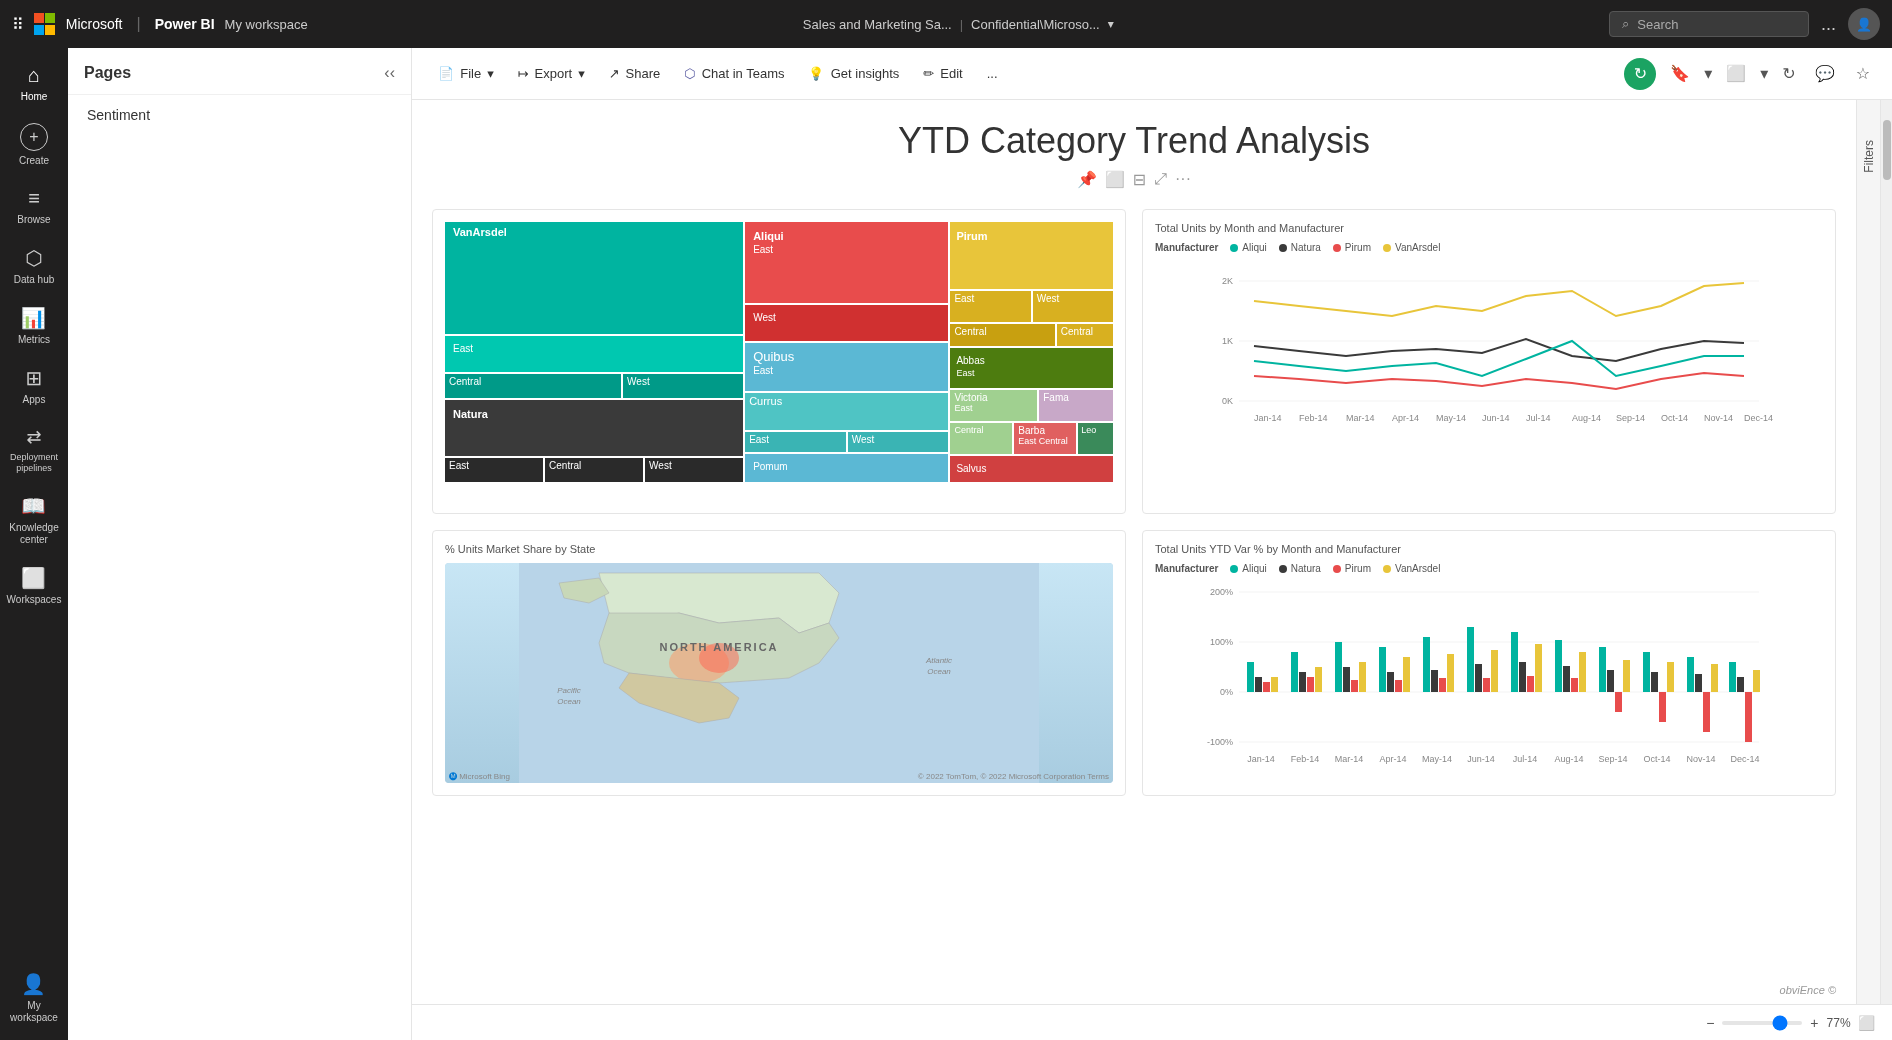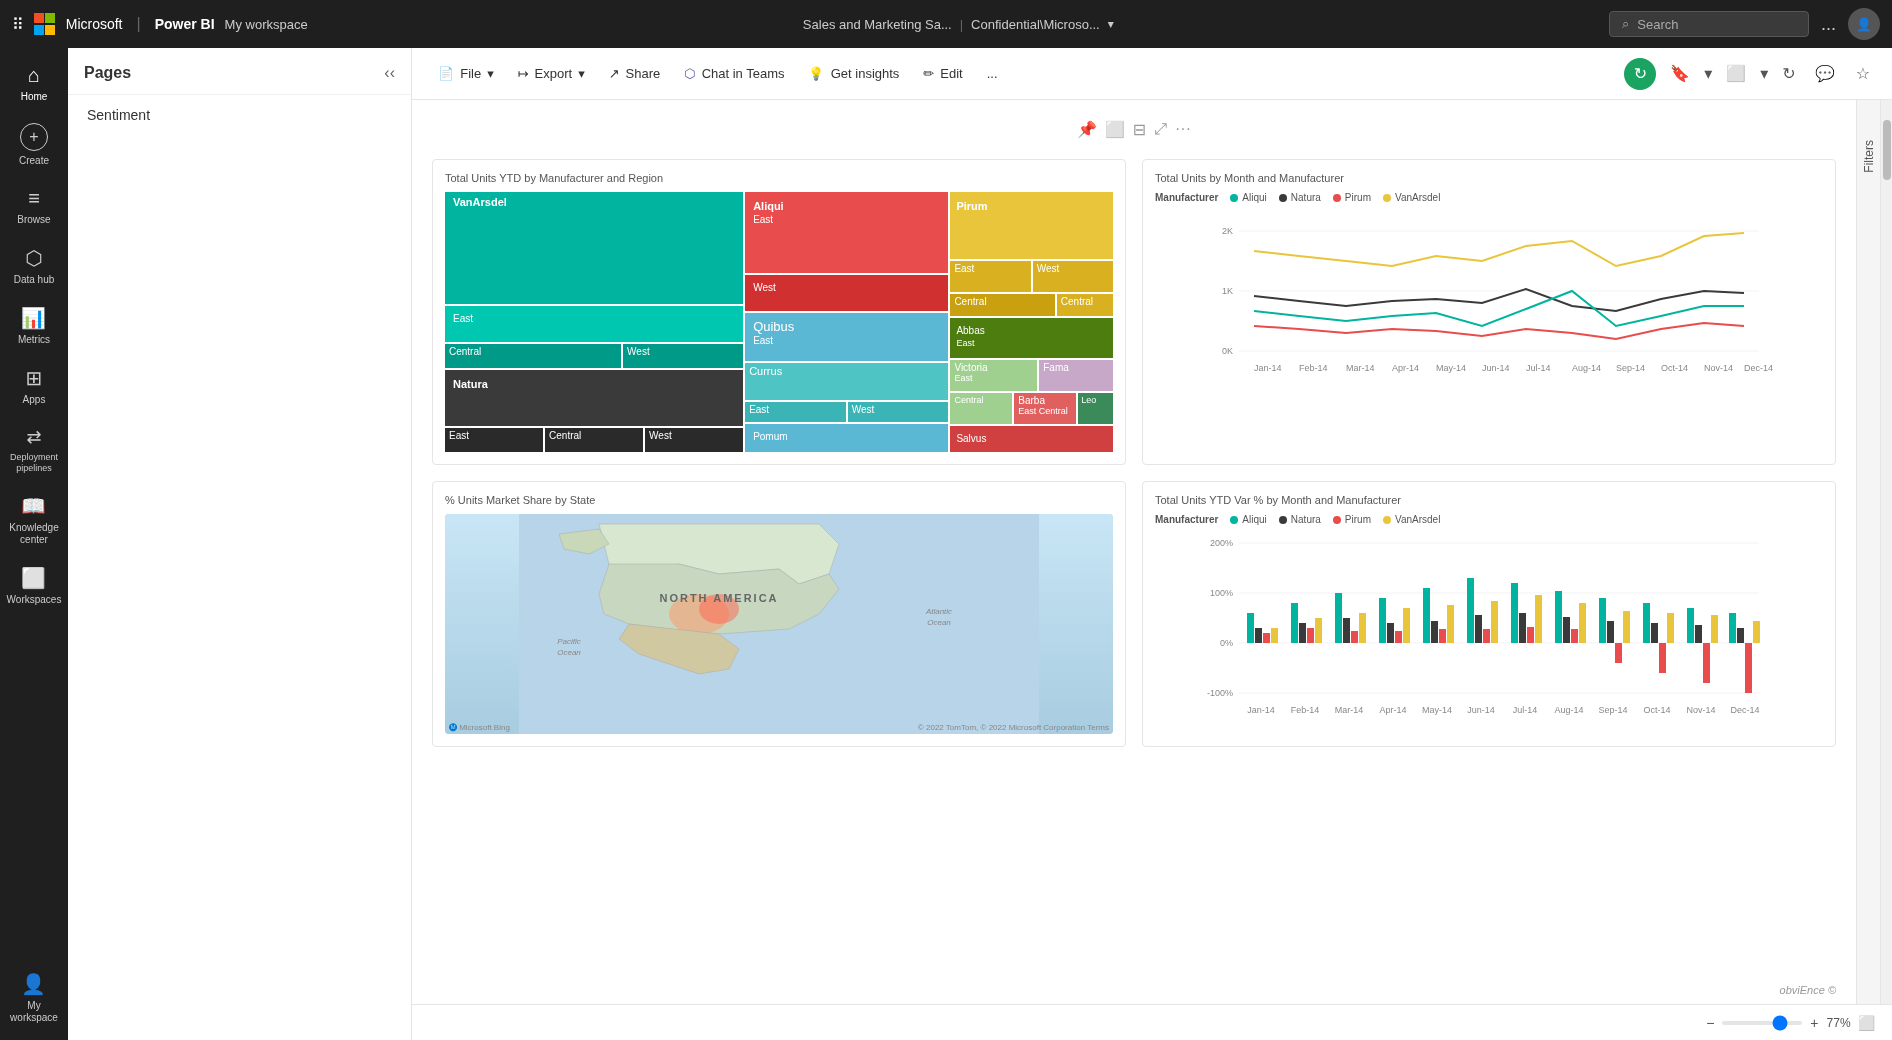--- a/index.html
+++ b/index.html
@@ -452,33 +452,33 @@
         <span style="cursor:pointer; color:#555;">▾</span>
         <button class="toolbar-right-btn">↻</button>
         <button class="toolbar-right-btn">💬</button>
         <button class="toolbar-right-btn">☆</button>
       </div>
     </div>
 
     <div class="report-area">
       <div class="report-canvas">
 
+        <h1 class="report-title-main">YTD Category Trend Analysis</h1>
 
         <div class="report-toolbar-icons">
           <span style="cursor:pointer;">📌</span>
           <span style="cursor:pointer;">⬜</span>
           <span style="cursor:pointer;">⊟</span>
           <span style="cursor:pointer;">⤢</span>
           <span style="cursor:pointer;">···</span>
         </div>
 
         <div class="charts-grid">
 
           <div class="chart-container">
-            <div class="chart-title">Total Units YTD by Manufacturer and Region</div>
             <div class="treemap-container">
               <div style="display:flex; height:100%; gap:2px;">
 
                 <div style="display:flex; flex-direction:column; flex:2.2; gap:2px;">
 
                   <div style="display:flex; flex-direction:column; flex:2.2; background:#00b4a0; padding:4px 8px; color:#fff;">
                     <span style="font-size:11px; font-weight:600;">VanArsdel</span>
                   </div>
 
                   <div style="flex:0.7; background:#00c8b0; padding:2px 8px; color:#fff;">

